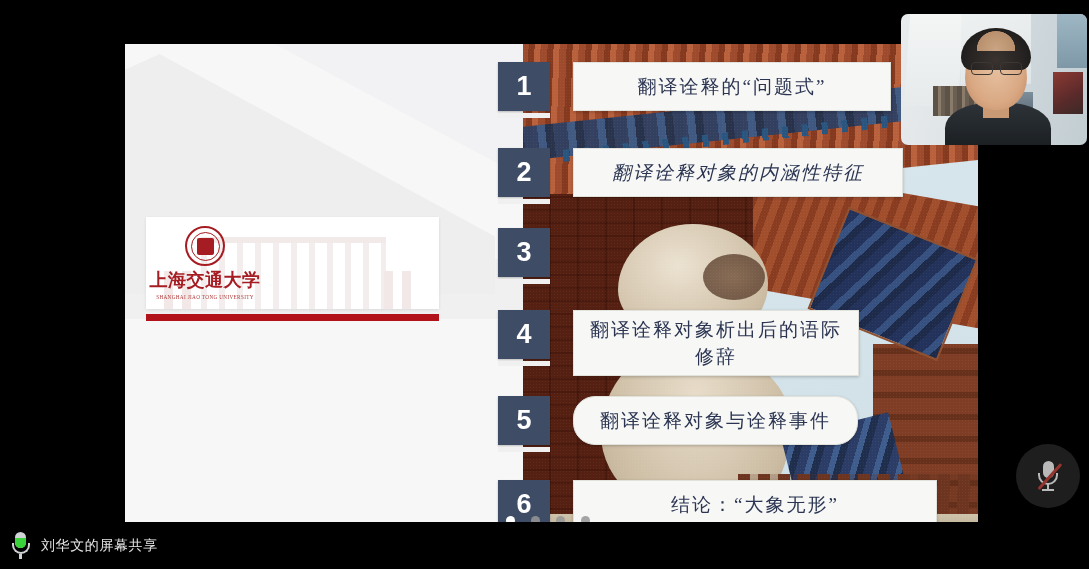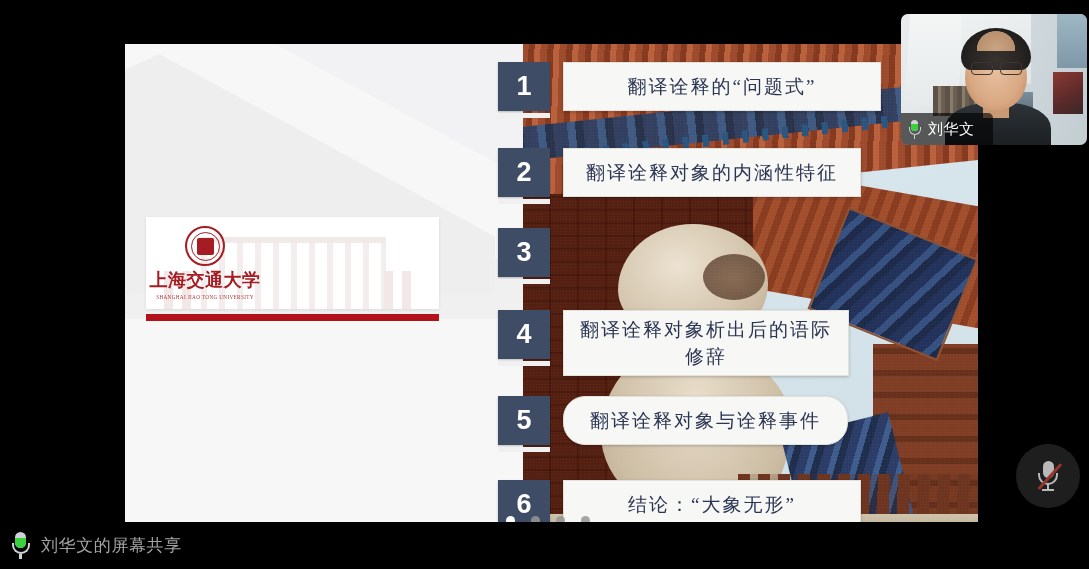--- a/index.html
+++ b/index.html
@@ -133,21 +133,21 @@
     color: #fff; font-size: 27px; font-weight: bold;
     display: flex; align-items: center; justify-content: center;
     font-family: "Liberation Sans", sans-serif;
     box-shadow: 0 1px 2px rgba(0,0,0,.25);
   }
   .num-badge::after {
     content: ""; position: absolute; left: 0; bottom: -7px;
     width: 100%; height: 5px; background: #f0f0f0;
   }
   .row-text {
-    margin-left: 13px;
+    margin-left: 23px;
     min-height: 49px;
     background: #f7f7f5;
     border: 1px solid #e2e2dd;
     box-shadow: 0 1px 3px rgba(0,0,0,.22);
     color: #2b3552;
     font-size: 19px;
     line-height: 27px;
     letter-spacing: 2px;
     font-family: "Liberation Serif", "DejaVu Serif", serif;
     display: flex; align-items: center; justify-content: center;
@@ -224,21 +224,21 @@
   
   .status-bar {
     position: absolute; left: 0; bottom: 0; width: 100%; height: 47px;
     display: flex; align-items: center; gap: 11px; padding-left: 11px;
     background: #000;
   }
   .mic-lg { width: 19px; height: 27px; }
   .mic-lg .cap { left:4px; top:0; width:11px; height:16px; border-radius:6px; }
   .mic-lg .arc { left:0.5px; top:11px; width:18px; height:11px; border-width:2.2px; border-radius:0 0 10px 10px; }
   .mic-lg .stem { left:8.4px; top:22px; width:2.4px; height:5px; }
-  .status-text { color: #a3a3a3; font-size: 17px; letter-spacing: .6px; }
+  .status-text { color: #e5e5e5; font-size: 14px; letter-spacing: .6px; }
 
   
   .mute-fab {
     position: absolute; left: 1016px; top: 444px;
     width: 64px; height: 64px; border-radius: 50%;
     background: #1e1e1e;
     display: flex; align-items: center; justify-content: center;
   }
   .mute-ico { position: relative; width: 22px; height: 30px; }
   .mute-ico .cap { position:absolute; left:6px; top:0; width:11px; height:17px;
@@ -300,36 +300,36 @@
     </div>
     <div class="title-card-bar"></div>
 
     <div class="agenda">
         <div class="agenda-row" style="top: 18px;">
           <div class="num-badge">1</div>
           <div class="row-text" style="width: 318px;">翻译诠释的“问题式”</div>
         </div>
         <div class="agenda-row" style="top: 104px;">
           <div class="num-badge">2</div>
-          <div class="row-text" style="width: 298px;">翻译诠释对象的内涵性特征</div>
+          <div class="row-text" style="width: 330px; font-style: italic;">翻译诠释对象的内涵性特征</div>
         </div>
         <div class="agenda-row" style="top: 184px;">
           <div class="num-badge">3</div>
         </div>
         <div class="agenda-row" style="top: 266px;">
           <div class="num-badge">4</div>
           <div class="row-text two-line" style="width: 286px;">翻译诠释对象析出后的语际修辞</div>
         </div>
         <div class="agenda-row" style="top: 352px;">
           <div class="num-badge">5</div>
           <div class="row-text" style="width: 285px; border-radius: 22px;">翻译诠释对象与诠释事件</div>
         </div>
         <div class="agenda-row" style="top: 436px;">
           <div class="num-badge">6</div>
-          <div class="row-text" style="width: 298px;">结论：“大象无形”</div>
+          <div class="row-text" style="width: 364px;">结论：“大象无形”</div>
         </div>
       </div>
 
     <div class="page-dots">
         <span class="dot active"></span>
         <span class="dot"></span>
         <span class="dot"></span>
         <span class="dot"></span>
       </div>
   </div>
@@ -343,30 +343,20 @@
       <div class="vt-shelf"></div>
       <div class="vt-shelf2"></div>
       <div class="vt-red"></div>
       <div class="vt-body"></div>
       <div class="vt-neck"></div>
       <div class="vt-head"></div>
       <div class="vt-hair"></div>
       <div class="vt-hair-top"></div>
       <div class="vt-glass"></div>
     </div>
-    <div class="vt-namebar">
-      <span class="mic">
-        <span class="cap">
-            <i></i>
-          </span>
-          <span class="arc"></span>
-          <span class="stem"></span>
-      </span>
-      <span class="vt-name">刘华文</span>
-    </div>
   </div>
 
   <div class="mute-fab">
     <span class="mute-ico">
       <span class="cap"></span>
         <span class="arc"></span>
       <span class="stem"></span>
         <span class="base"></span>
         <span class="slash"></span>
     </span>

